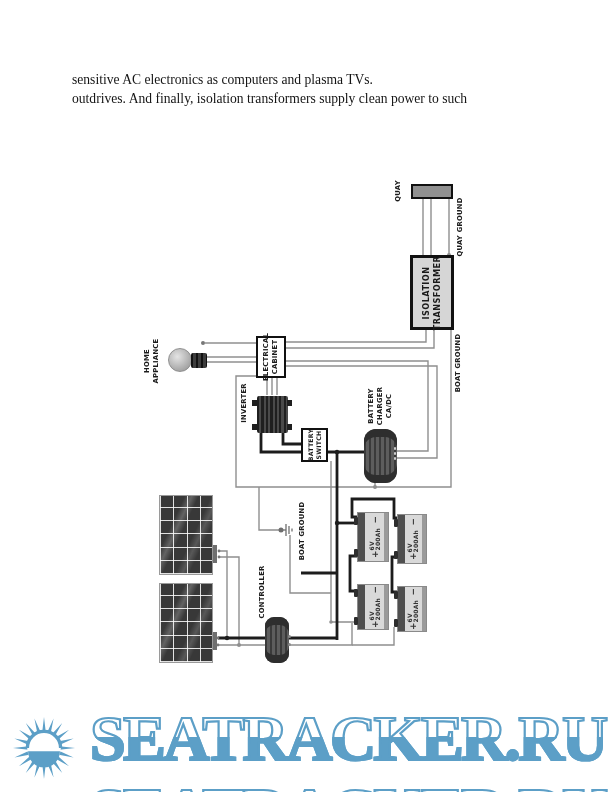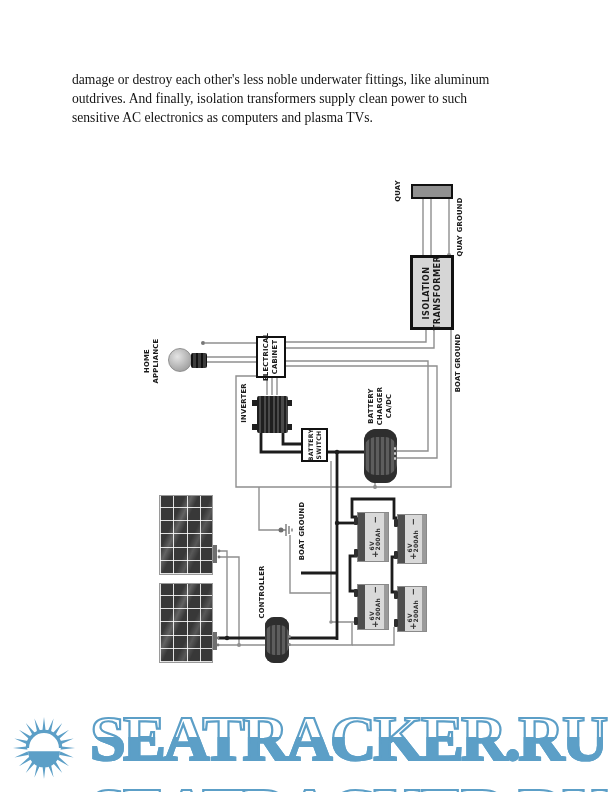--- a/index.html
+++ b/index.html
@@ -65,23 +65,22 @@
     -webkit-background-clip:text;background-clip:text;
     -webkit-text-stroke:2.2px #5c9fc7;}
   .wm-row1{top:707px;}
   .wm-row2{top:779px;}
   .wm-sun{position:absolute;left:2px;top:706px;z-index:5;}
 </style>
 </head>
 <body>
 
 <div class="paragraph">
-  <div class="para-line">damage or destroy each other's less noble underwater fittings, like aluminum</div>
+  <div class="para-line">sensitive AC electronics as computers and plasma TVs.</div>
   <div class="para-line">outdrives. And finally, isolation transformers supply clean power to such</div>
-  <div class="para-line">sensitive AC electronics as computers and plasma TVs.</div>
 </div>
 
 <div class="diagram">
 
   <svg class="wires" viewBox="0 0 612 792" width="612" height="792">
     <g class="thin">
       <polyline points="423,199 423,257"></polyline>
       <polyline points="431,199 431,257"></polyline>
       <polyline points="449,199 449,257"></polyline>
       <polyline points="285,342 426,342 426,330"></polyline>

